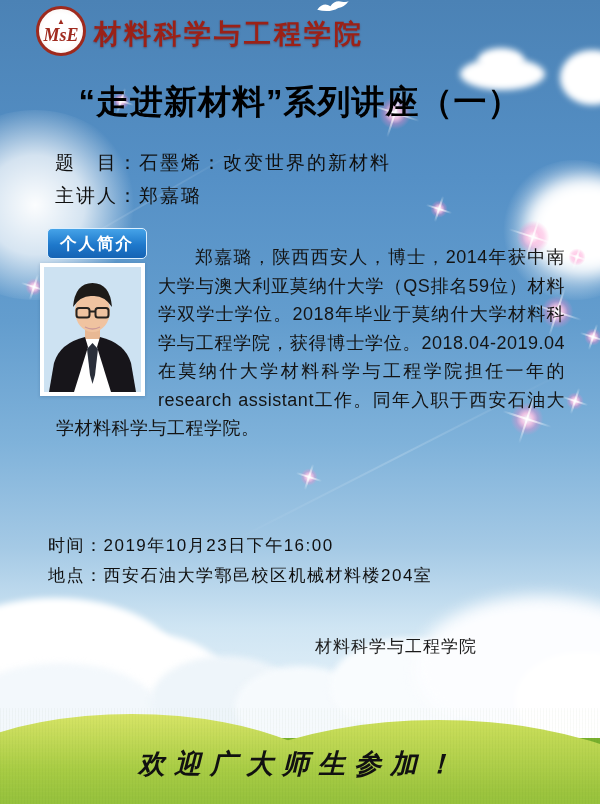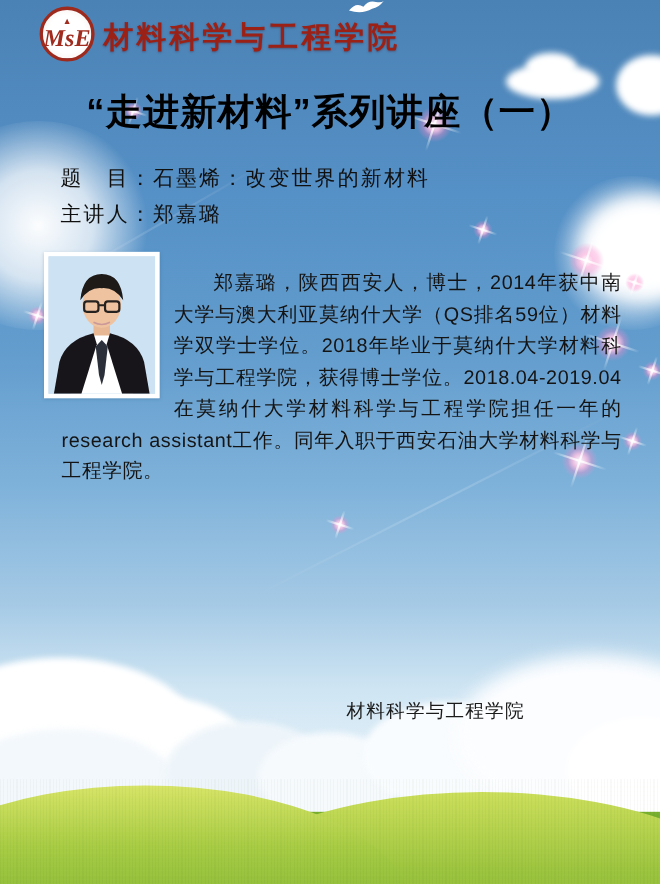--- a/index.html
+++ b/index.html
@@ -28,21 +28,21 @@
   .sparkle::before{width:150%;height:2px;background:linear-gradient(90deg,rgba(255,255,255,0),rgba(255,255,255,.95),rgba(255,255,255,0));}
   .sparkle::after{height:150%;width:2px;background:linear-gradient(180deg,rgba(255,255,255,0),rgba(255,255,255,.95),rgba(255,255,255,0));}
   .sp-m{width:34px;height:34px;}
   .sp-s{width:18px;height:18px;}
   
   .logo{left:36px;top:6px;width:50px;height:50px;border-radius:50%;z-index:5;
     background:radial-gradient(circle,#ffffff 55%,#f6ece7 100%);
     border:3px solid #9e2a1e;box-sizing:border-box;
     display:flex;align-items:center;justify-content:center;flex-direction:column;}
   .logo .letters{font-family:"Liberation Serif","DejaVu Serif",serif;font-style:italic;font-weight:bold;
-    font-size:22px;color:#a02b1f;line-height:1;}
+    font-size:18px;color:#a02b1f;line-height:1;}
   .logo .mark{font-size:8px;color:#a02b1f;line-height:1;}
   .dept{left:94px;top:16px;z-index:5;font-family:"Liberation Serif","DejaVu Serif",serif;
     font-weight:bold;font-size:27px;color:#9b2117;letter-spacing:3px;
     text-shadow:0 1px 2px rgba(70,0,0,.35);}
   .bird{left:314px;top:0;width:38px;height:14px;z-index:4;}
   
   .main-title{left:0;top:80px;width:600px;text-align:center;z-index:5;
     font-size:33px;font-weight:bold;color:#000;letter-spacing:1px;}
   
   .info{left:55px;top:146px;z-index:5;color:#101010;font-size:19px;letter-spacing:2px;line-height:33px;}
@@ -119,39 +119,48 @@
   <div class="abs info">
     <div>
       <span>题　目：</span><span>石墨烯：改变世界的新材料</span>
     </div>
     <div>
       <span>主讲人：</span><span>郑嘉璐</span>
     </div>
   </div>
 
   <div class="abs bio">
+    <span class="badge">个人简介</span>
     <span class="photo">
       <svg viewBox="0 0 97 125" width="97" height="125">
         <rect width="97" height="125" fill="#cde2f2"></rect>
         <rect x="41" y="58" width="15" height="16" fill="#e8b894"></rect>
         <path d="M20 125 L20 96 Q26 78 42 72 L55 72 Q71 78 77 96 L77 125 Z" fill="#ffffff"></path>
         <path d="M5 125 L10 96 Q16 76 41 70 L44 80 L30 125 Z" fill="#17151a"></path>
         <path d="M92 125 L87 96 Q81 76 56 70 L53 80 L67 125 Z" fill="#17151a"></path>
         <path d="M48.5 76 L43 82 L46 108 L48.5 117 L51 108 L54 82 Z" fill="#2a2f3a"></path>
         <ellipse cx="48.5" cy="44" rx="17.5" ry="21" fill="#f0c3a0"></ellipse>
         <path d="M29 40 Q31 16 48.5 16 Q66 16 68 40 Q60 28 48.5 29 Q37 28 29 40 Z" fill="#1d1a18"></path>
         <rect x="32.5" y="41" width="13" height="9.5" rx="2.5" fill="none" stroke="#26221f" stroke-width="2"></rect>
         <rect x="51.5" y="41" width="13" height="9.5" rx="2.5" fill="none" stroke="#26221f" stroke-width="2"></rect>
         <line x1="45.5" y1="44.5" x2="51.5" y2="44.5" stroke="#26221f" stroke-width="2"></line>
         <path d="M41 60 Q48.5 64 56 60" fill="none" stroke="#c99" stroke-width="1.4"></path>
       </svg>
     </span>
     <p>郑嘉璐，陕西西安人，博士，2014年获中南大学与澳大利亚莫纳什大学（QS排名59位）材料学双学士学位。2018年毕业于莫纳什大学材料科学与工程学院，获得博士学位。2018.04-2019.04在莫纳什大学材料科学与工程学院担任一年的research assistant工作。同年入职于西安石油大学材料科学与工程学院。</p>
   </div>
 
+  <div class="abs schedule">
+    <div>
+      <span>时间：</span><span>2019年10月23日下午16:00</span>
+    </div>
+    <div>
+      <span>地点：</span><span>西安石油大学鄠邑校区机械材料楼204室</span>
+    </div>
+  </div>
 
   <div class="cloud" style="left:-70px;top:598px;width:250px;height:140px;"></div>
   <div class="cloud" style="left:55px;top:633px;width:175px;height:108px;"></div>
   <div class="cloud" style="left:-40px;top:663px;width:200px;height:100px;background:#f3f8fc;"></div>
   <div class="cloud" style="left:150px;top:656px;width:150px;height:92px;background:#eef5fa;"></div>
   <div class="cloud" style="left:235px;top:666px;width:130px;height:82px;background:#f6fafd;"></div>
   <div class="cloud" style="left:330px;top:638px;width:155px;height:96px;background:#f9fcfe;"></div>
   <div class="cloud soft" style="left:415px;top:596px;width:250px;height:145px;background:#fcfdff;"></div>
   <div class="cloud" style="left:515px;top:652px;width:135px;height:95px;"></div>
 
@@ -159,14 +168,15 @@
     <div>材料科学与工程学院</div>
   </div>
 
   <div class="abs grass">
     <div class="base"></div>
     <div class="hill hill-b"></div>
     <div class="hill hill-a"></div>
     <div class="texture"></div>
   </div>
 
+  <div class="abs footer">欢迎广大师生参加！</div>
 
 </div>
 
 </body></html>

